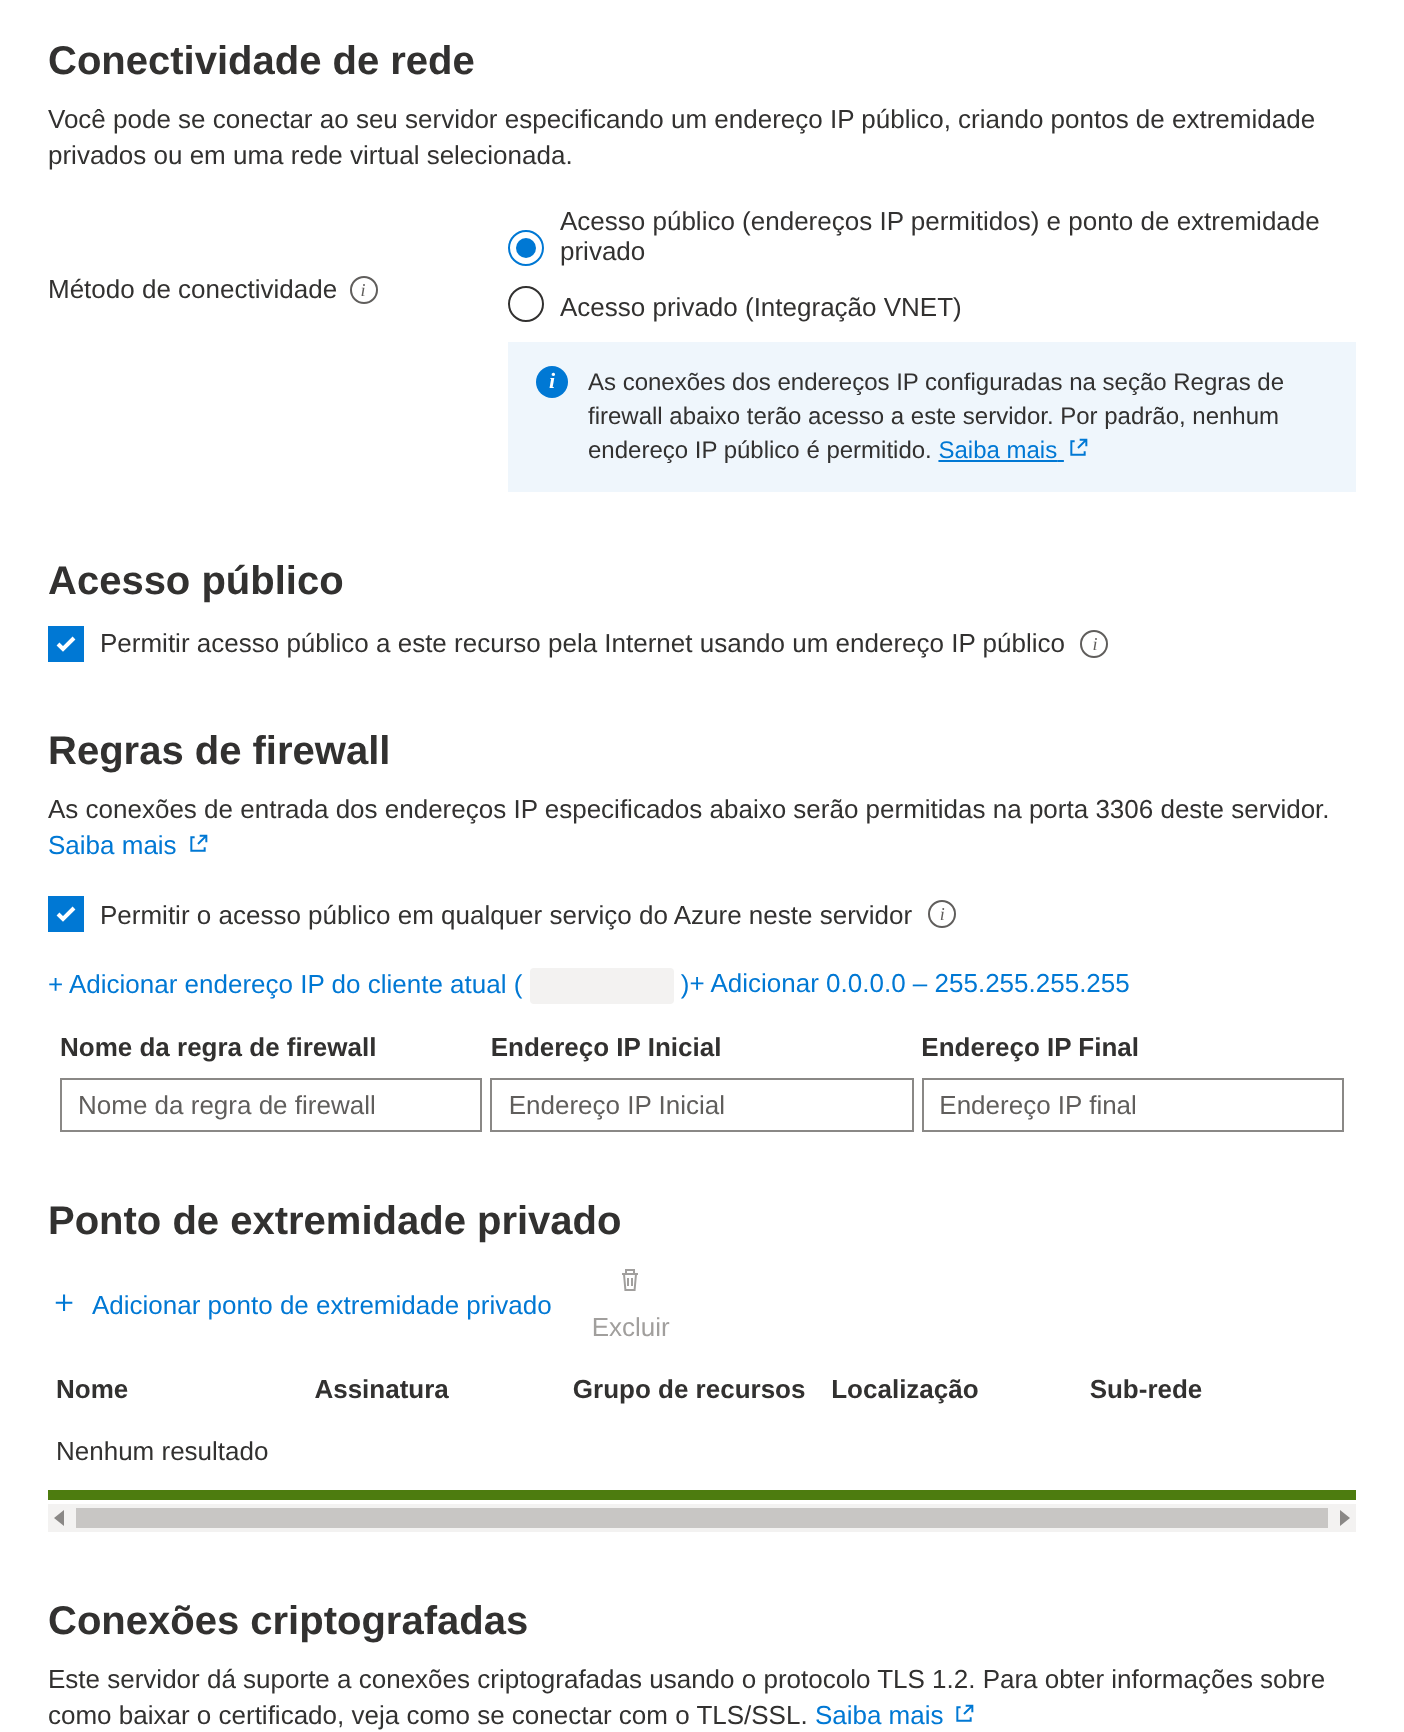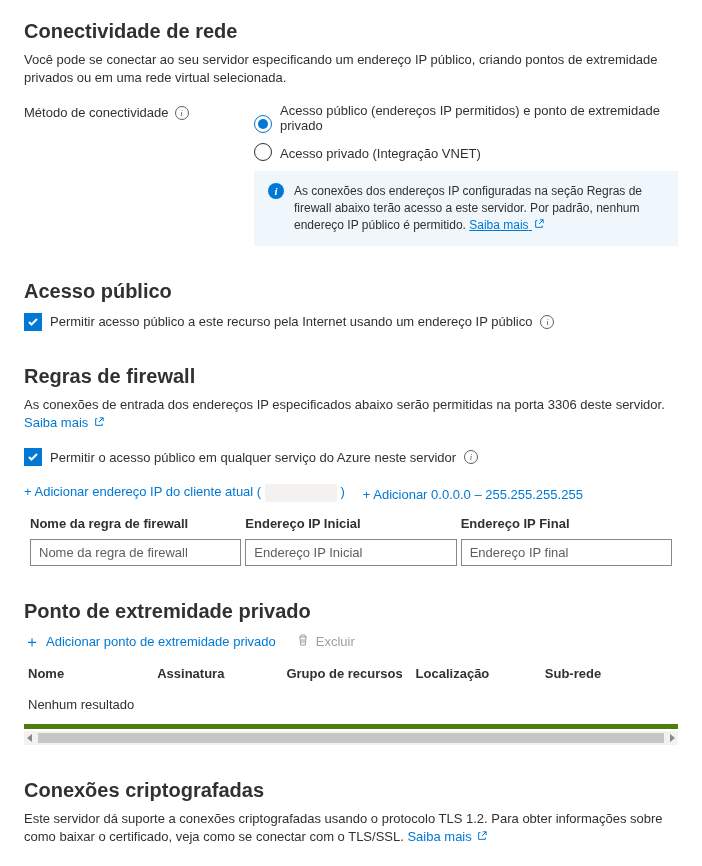--- a/index.html
+++ b/index.html
@@ -30,20 +30,21 @@
     }
     .field-label {
       width: 230px;
       flex-shrink: 0;
       font-size: 13px;
       color: #323130;
       display: flex;
       align-items: center;
       gap: 6px;
       padding-top: 2px;
+      margin-top: 32px;
     }
     .field-content {
       flex: 1;
     }
     .radio-row {
       display: flex;
       align-items: flex-end;
       gap: 8px;
       margin-bottom: 10px;
       cursor: pointer;
@@ -125,22 +126,21 @@
       background: #0078d4;
       display: inline-flex;
       align-items: center;
       justify-content: center;
       flex-shrink: 0;
       cursor: pointer;
     }
     .checkbox svg { width: 12px; height: 12px; }
     .add-links {
       display: flex;
-      gap: 18px;
-      align-items: flex-end;
+      align-items: flex-start;
       margin: 18px 0 14px 0;
     }
     .ip-blank {
       display: inline-block;
       background: #f3f2f1;
       width: 72px;
       height: 18px;
       vertical-align: middle;
       border-radius: 2px;
     }
@@ -168,21 +168,21 @@
       margin: 10px 0 10px 0;
     }
     .toolbar-btn {
       display: flex;
       align-items: center;
       gap: 6px;
       color: #0078d4;
       cursor: pointer;
       font-size: 13px;
     }
-    .toolbar-btn.disabled { color: #a19f9d; cursor: default; }
+    .toolbar-btn.disabled { color: #a19f9d; cursor: default; flex-direction: column; }
     .plus-icon { font-size: 16px; font-weight: 300; line-height: 1; }
     .trash-icon svg { width: 14px; height: 14px; }
     .pe-table {
       width: 100%;
       margin-top: 6px;
     }
     .pe-header {
       display: flex;
       font-weight: 600;
       padding: 6px 4px;

